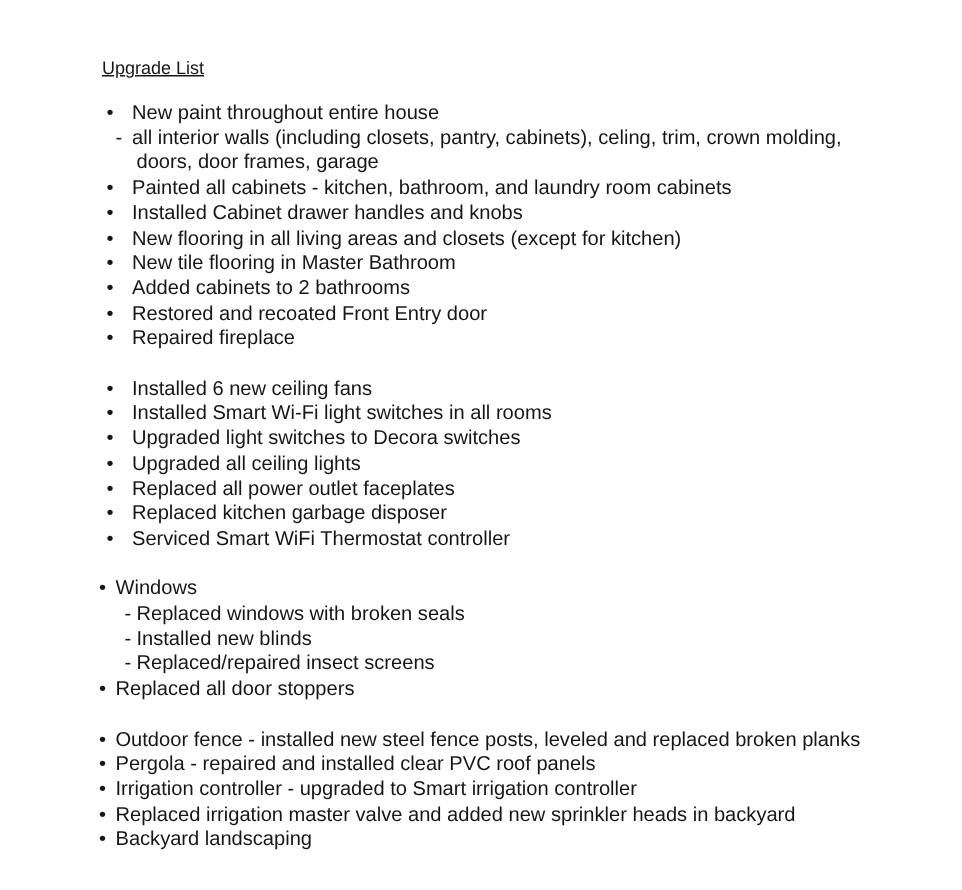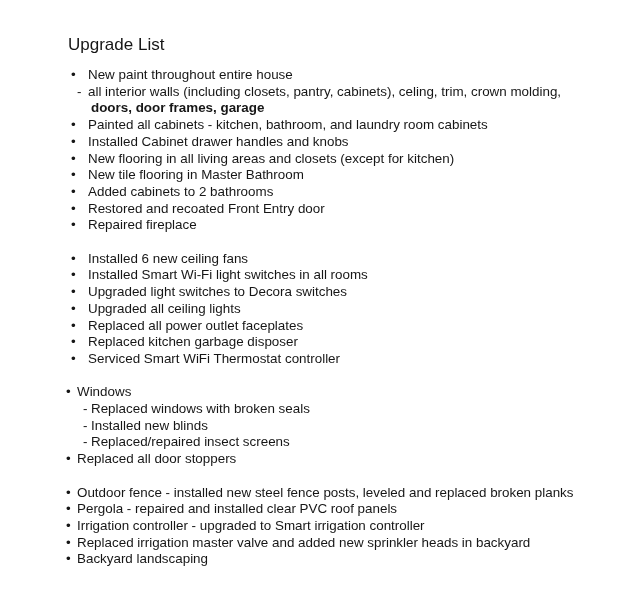--- a/index.html
+++ b/index.html
@@ -13,22 +13,23 @@
     height: 593px;
     background: #ffffff;
     font-family: "Liberation Sans", sans-serif;
     color: #161616;
     overflow: hidden;
   }
   .title {
     position: absolute;
     left: 68px;
     top: 37px;
-    font-size: 17px;
+    font-size: 12px;
     line-height: 16px;
+    text-decoration: underline;
     font-weight: 500;
     text-align: right;
   }
   .doc {
     position: absolute;
     top: 67px;
     left: 0;
     right: 0;
   }
   .section + .section {
@@ -42,21 +43,21 @@
   }
   .line .marker {
     position: absolute;
     top: 0;
   }
   
   .bullet-a { padding-left: 88px; }
   .bullet-a .marker { left: 71px; }
   .dash-a   { padding-left: 88px; }
   .dash-a .marker { left: 77px; }
-  .cont-a   { padding-left: 91px; font-weight: bold; }
+  .cont-a   { padding-left: 91px; }
   
   .bullet-b { padding-left: 77px; }
   .bullet-b .marker { left: 66px; }
   .dash-b   { padding-left: 91px; }
   .dash-b .marker { left: 83px; }
 </style>
 </head>
 <body>
 
 <div class="page">

